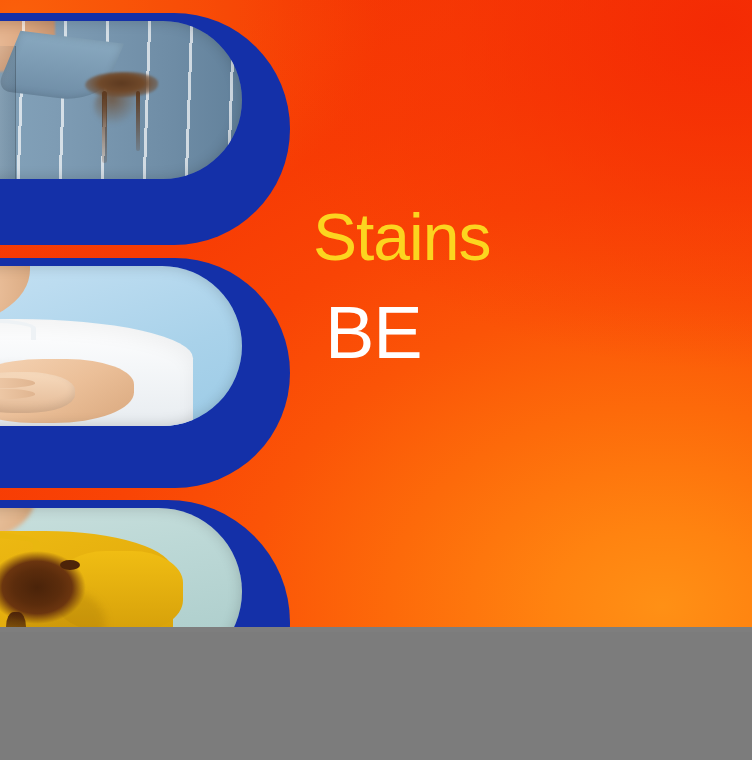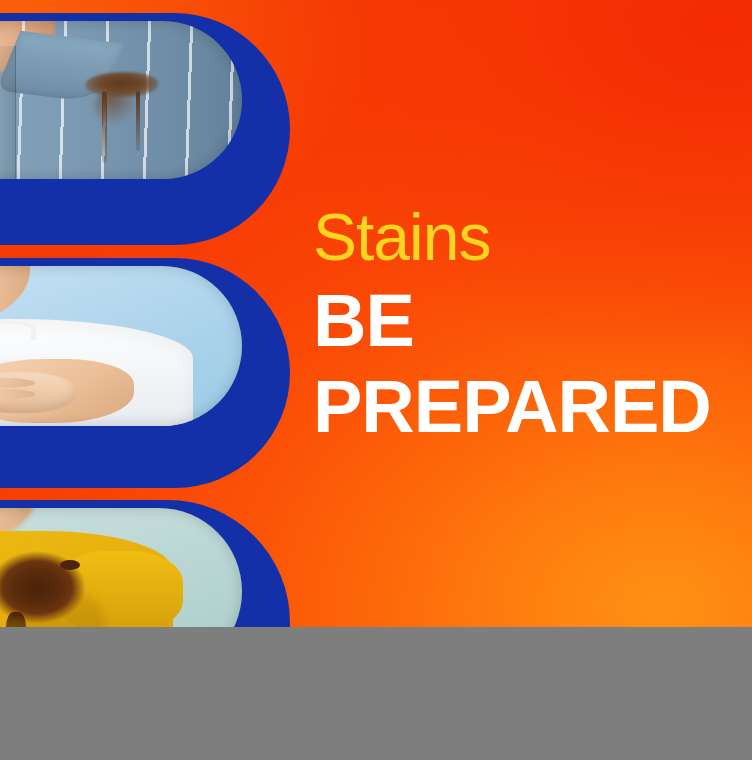--- a/index.html
+++ b/index.html
@@ -202,25 +202,25 @@
   .hl-yellow{
     color:#fcd51f;
     font-family:"Liberation Sans",sans-serif;
     font-weight:normal;
     font-size:66px;
     line-height:0.97;
     letter-spacing:-1px;
     margin:0;
   }
   .hl-white{
-    margin:0;
+    margin:12px;
     padding-top:18px;
     color:#ffffff;
     font-family:"Liberation Sans",sans-serif;
-    font-weight:bold;
+    font-weight:normal;
     font-size:74px;
     line-height:0.92;
     letter-spacing:-1px;
   }
 </style>
 </head>
 <body>
 
 <div class="ad">
 
@@ -280,17 +280,16 @@
         <div class="drip3"></div>
 
       </div>
     </div>
 
   </div>
 
   <div class="headline">
     <div class="hl-yellow">Stains</div>
     <div class="hl-white">BE</div>
-    <div class="hl-white l2">PREPARED</div>
   </div>
 
   <div class="bottom-edge"></div>
 </div>
 
 </body></html>

